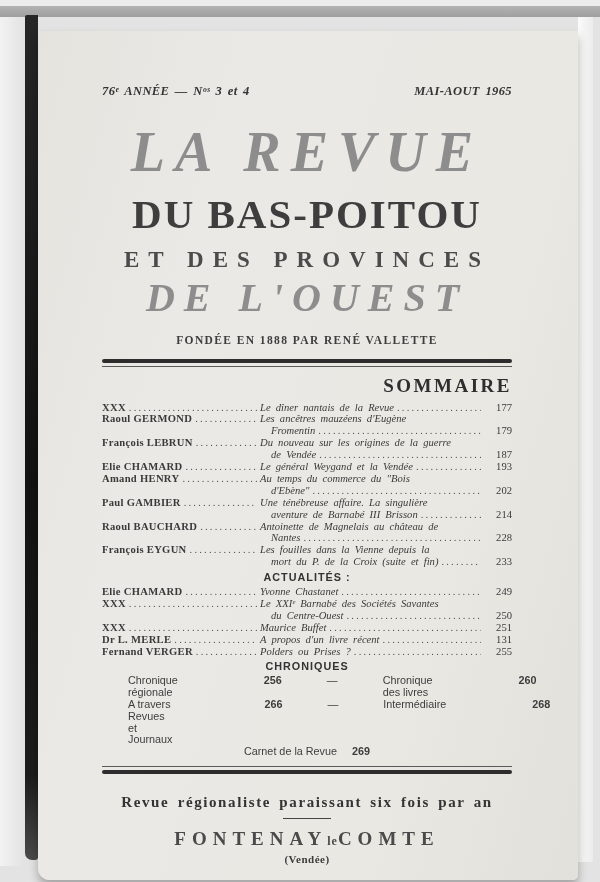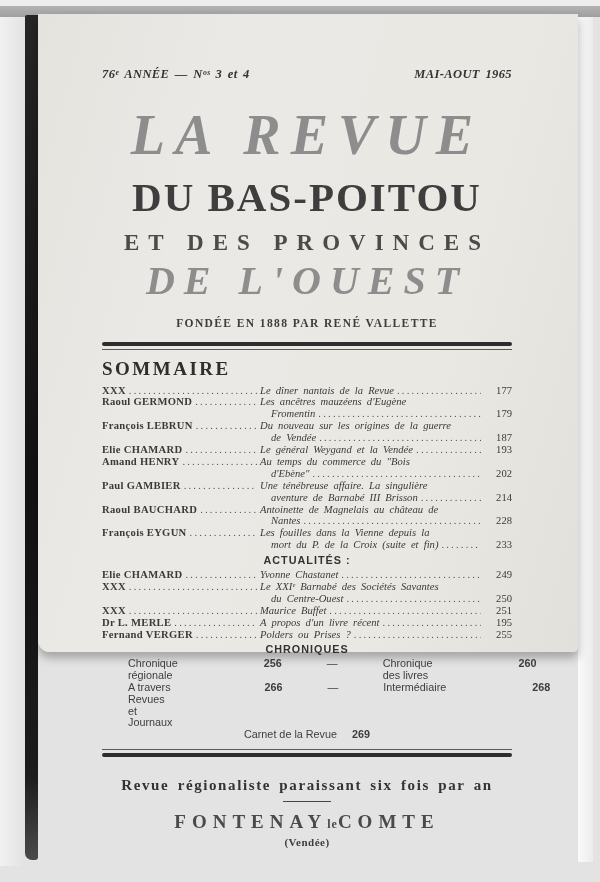--- a/index.html
+++ b/index.html
@@ -11,21 +11,21 @@
     -webkit-font-smoothing:antialiased;
   }
   .band-top{position:absolute;top:0;left:0;width:600px;height:6px;background:#ededed;}
   .band{position:absolute;top:6px;left:0;width:600px;height:11px;background:linear-gradient(180deg,#b3b3b3,#9f9f9f);}
   .edge-left{position:absolute;left:0;top:17px;width:25px;height:849px;background:linear-gradient(90deg,#f2f2f2,#e2e2e2);}
   .book-spine{position:absolute;left:25px;top:15px;width:13px;height:845px;
     background:linear-gradient(180deg,#262626 0%,#121212 55%,#1c1c1c 90%,#4a4a4a 100%);
     border-radius:2px 0 3px 7px;}
   .edge-right{position:absolute;left:578px;top:17px;width:15px;height:845px;background:linear-gradient(90deg,#fafafa,#ececec);}
   .page{
-    position:absolute;left:38px;top:14px;width:540px;height:638px;
+    position:absolute;left:38px;top:31px;width:540px;height:849px;
     background:linear-gradient(105deg,#e5e3de 0%,#ebe9e5 28%,#eae8e3 70%,#e2e0db 100%);
     box-shadow:0 6px 10px rgba(0,0,0,.28);
     border-radius:0 0 5px 12px;
   }
   .content{margin:0 66px 0 64px;width:410px;}
 
   .masthead{display:flex;justify-content:space-between;align-items:baseline;
     padding-top:53px;font-size:12.5px;font-weight:bold;font-style:italic;
     letter-spacing:.4px;word-spacing:2px;color:#333;}
 
@@ -39,21 +39,21 @@
   .t4{margin-top:7px;font-size:40px;font-style:italic;font-weight:600;
       letter-spacing:9px;color:#8d8d8d;line-height:1;}
   .founder{margin-top:17px;font-size:11.5px;font-weight:600;letter-spacing:1.4px;
       color:#3d3d3d;line-height:1;}
 
   .rule-thick{height:4px;background:#2d2d2d;margin-top:12px;border-radius:2px;}
   .rule-thin{height:1px;background:#5a5a5a;margin-top:3px;}
   .rule-thin-b{height:1px;background:#5a5a5a;margin-top:8px;}
   .rule-thick-b{height:4px;background:#2d2d2d;margin-top:3px;border-radius:2px;}
 
-  .sommaire-heading{text-align:left;font-size:19px;font-weight:700;
+  .sommaire-heading{text-align:right;font-size:19px;font-weight:700;
       letter-spacing:2.5px;color:#2e2e2e;margin:8px 0 5px;}
 
   .toc{font-size:10.6px;line-height:11.9px;color:#3a3a3a;}
   .toc-row{display:flex;align-items:baseline;}
   .col-a{flex:0 0 158px;display:flex;align-items:baseline;min-width:0;white-space:nowrap;}
   .author{font-weight:700;letter-spacing:.3px;}
   .col-t{flex:1 1 auto;display:flex;align-items:baseline;min-width:0;}
   .etitle{font-style:italic;word-spacing:2.5px;white-space:nowrap;}
   .etitle.indent{padding-left:11px;}
   .col-p{flex:0 0 28px;text-align:right;}
@@ -283,21 +283,21 @@
         </div>
         <div class="toc-row">
           <div class="col-a">
             <span class="author">Dr L. MERLE</span>
             <span class="leader"></span>
           </div>
           <div class="col-t">
             <span class="etitle">A propos d'un livre récent</span>
             <span class="leader"></span>
           </div>
-          <div class="col-p">195</div>
+          <div class="col-p">131</div>
         </div>
         <div class="toc-row">
           <div class="col-a">
             <span class="author">Fernand VERGER</span>
             <span class="leader"></span>
           </div>
           <div class="col-t">
             <span class="etitle">Polders ou Prises ?</span>
             <span class="leader"></span>
           </div>

